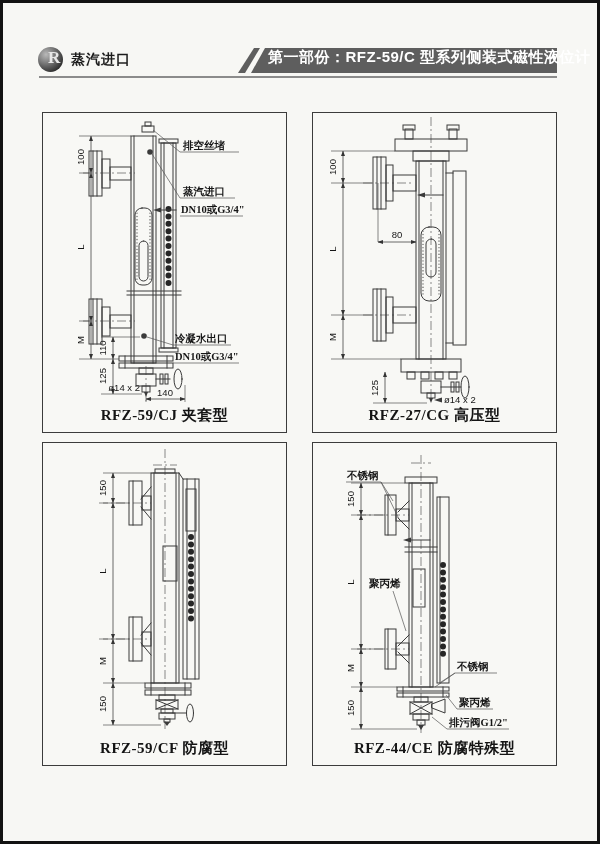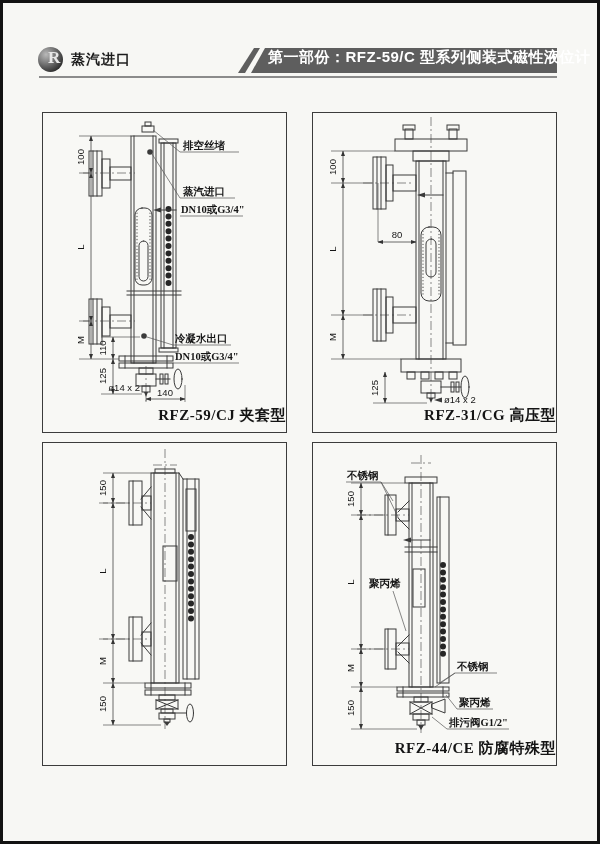--- a/index.html
+++ b/index.html
@@ -22,21 +22,21 @@
   .banner .txt{position:absolute;left:30px;right:6px;top:0;height:25px;line-height:25px;
     color:#ffffff;font:bold 15px "Liberation Sans",sans-serif;text-align:center;
     letter-spacing:0.5px;white-space:nowrap;}
   .rule{position:absolute;left:39px;top:76px;width:518px;height:2px;background:#8b8b8b;}
   
   .panel{position:absolute;width:245px;background:#f8f8f5;border:1px solid #3c3c3c;box-sizing:border-box;}
   #p1{left:42px;top:112px;height:321px;}
   #p2{left:312px;top:112px;height:321px;}
   #p3{left:42px;top:442px;height:324px;}
   #p4{left:312px;top:442px;height:324px;}
-  .caption{position:absolute;left:0;right:0;bottom:7px;text-align:right;
+  .caption{position:absolute;left:0;right:0;bottom:7px;text-align:center;
     font:bold 15px "Liberation Serif",serif;color:#141414;letter-spacing:0.5px;}
   svg.draw{display:block;}
   
   .ln{fill:none;stroke:#3b3b3b;stroke-width:1;stroke-linecap:square;}
   .cl{fill:none;stroke:#5a5a5a;stroke-width:0.7;stroke-dasharray:9 3 2 3;}
   .ext{fill:none;stroke:#555;stroke-width:0.7;}
   .dim{fill:none;stroke:#444;stroke-width:0.8;}
   .dots{fill:none;stroke:#4a4a4a;stroke-width:1.1;stroke-dasharray:0.3 3;stroke-linecap:round;}
   .balls{fill:none;stroke:#262626;stroke-width:6;stroke-dasharray:0 7.4;stroke-linecap:round;}
   .sd{fill:#3b3b3b;stroke:none;}
@@ -197,21 +197,21 @@
         <rect x="136" y="259" width="8" height="7"></rect>
       <rect x="108" y="268" width="20" height="12"></rect>
       <path d="M128,274 H148"></path>
       <rect x="138" y="269" width="3" height="10"></rect>
         <rect x="143" y="269" width="3" height="10"></rect>
       <ellipse cx="152" cy="274" rx="4" ry="11"></ellipse>
       <rect x="114" y="280" width="8" height="5"></rect>
       <path class="sd" d="M116,285 L120,285 L118,290 Z"></path>
     </g>
   </svg>
-  <div class="caption">RFZ-31/CG 高压型</div>
+  <div class="caption">RFZ-27/CG 高压型</div>
 </div>
 
 <div class="panel" id="p3">
   <svg class="draw" width="243" height="294" viewBox="0 0 243 294">
     <g>
       <path class="cl" d="M122,6 V286 M110,22 H134 M56,60 H108 M56,196 H108"></path>
     </g>
     <g>
       <path class="ext" d="M60,30 H112 M60,60 H86 M60,196 H86 M60,240 H102 M60,282 H118"></path>
       <line class="dim" x1="70" y1="30" x2="70" y2="60" marker-start="url(#arr)" marker-end="url(#arr)"></line>
@@ -248,20 +248,21 @@
       <rect x="113" y="257" width="22" height="9"></rect>
       <path d="M113,257 L135,266 M135,257 L113,266"></path>
       <rect x="118" y="266" width="12" height="4"></rect>
       <path d="M130,270 H143"></path>
       <ellipse cx="147" cy="270" rx="3.5" ry="9"></ellipse>
       <rect x="116" y="270" width="16" height="6"></rect>
       <rect x="121" y="276" width="6" height="3"></rect>
       <path class="sd" d="M121,279 L127,279 L124,283 Z"></path>
     </g>
   </svg>
+  <div class="caption">RFZ-59/CF 防腐型</div>
 </div>
 
 <div class="panel" id="p4">
   <svg class="draw" width="243" height="294" viewBox="0 0 243 294">
     <g>
       <path class="cl" d="M108,12 V290 M98,20 H118 M44,72 H96 M44,206 H96"></path>
     </g>
     <g>
       <path class="ext" d="M38,40 H92 M38,72 H72 M38,206 H72 M38,244 H84 M38,286 H104"></path>
       <line class="dim" x1="48" y1="40" x2="48" y2="72" marker-start="url(#arr)" marker-end="url(#arr)"></line>

